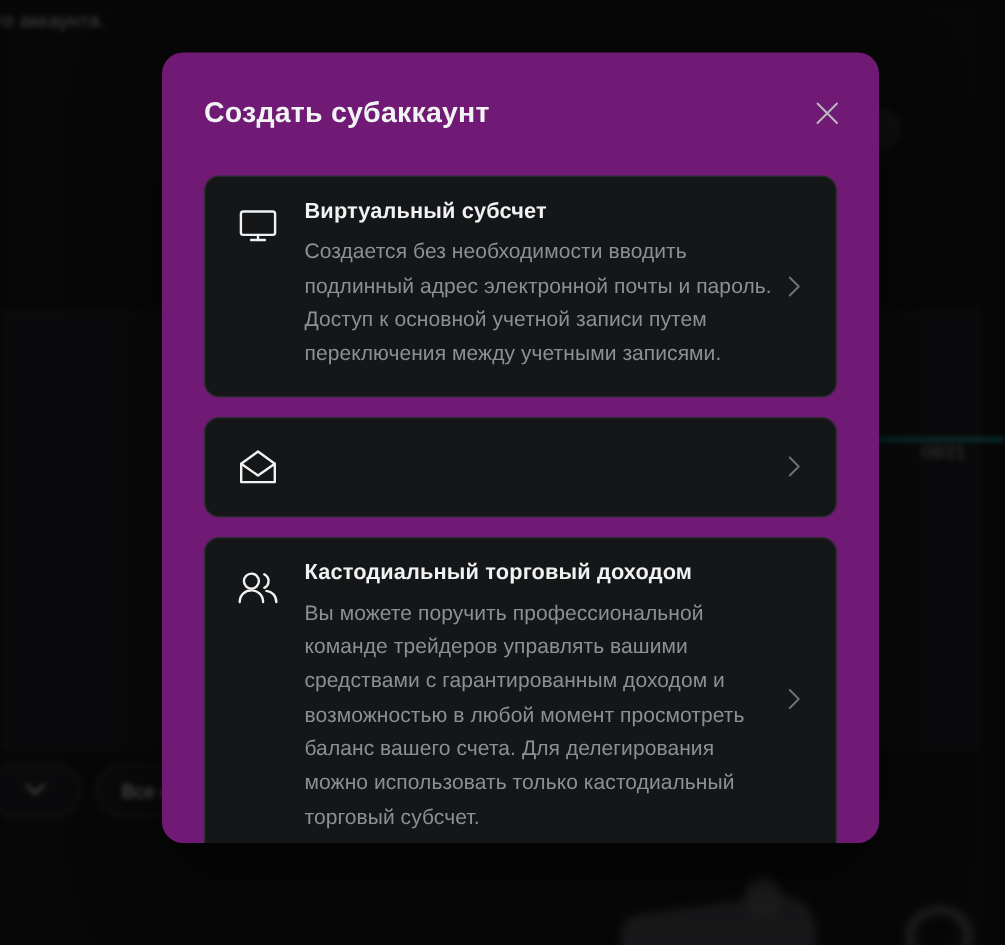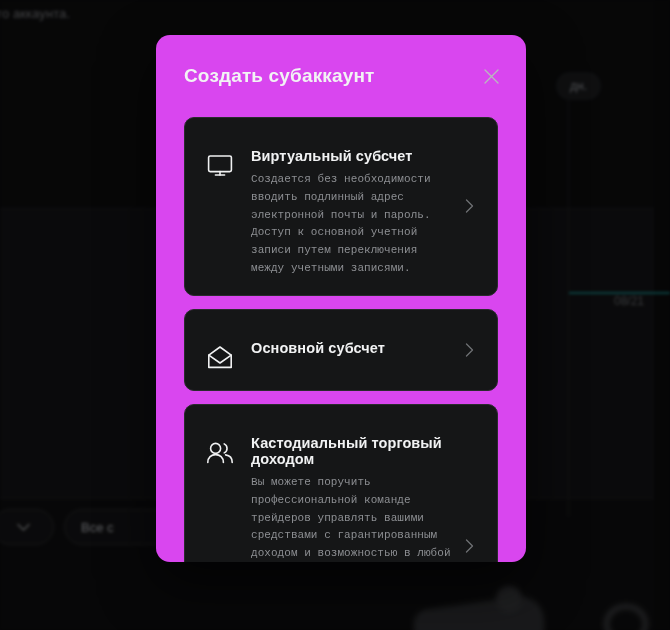--- a/index.html
+++ b/index.html
@@ -161,26 +161,25 @@
   
   #modal-scrim {
     position: absolute;
     inset: 0;
     background: rgba(0,0,0,.40);
   }
 
   #modal-dialog {
     position: absolute;
     left: 108px; top: 35px;
-    width: 370px; height: 527px;
-    background: #d946ef;
+    width: 478px; height: 527px;
+    background: #701a75;
     border-radius: 14px;
     box-shadow: 0 22px 54px rgba(0,0,0,.62);
     overflow: hidden;
-    margin-left: 48px;
   }
 
   .modal-header {
     position: relative;
     height: 82px;
     padding: 0 28px;
     display: flex;
     align-items: center;
   }
   .modal-title {
@@ -206,21 +205,21 @@
     display: flex;
     flex-direction: column;
     gap: 13px;
   }
 
   .option-card {
     position: relative;
     display: flex;
     align-items: flex-start;
     gap: 16px;
-    padding: 30px 42px 17px 20px;
+    padding: 15px 42px 17px 20px;
     background: #151617;
     border: 1px solid #2a2b2e;
     border-radius: 10px;
     cursor: pointer;
   }
 
   .option-icon {
     flex: 0 0 auto;
     width: 30px; height: 30px;
     margin-top: 3px;
@@ -233,25 +232,24 @@
   .option-text { flex: 1 1 auto; min-width: 0; }
 
   .option-title {
     font-size: 14.5px;
     font-weight: bold;
     color: #f1f2f3;
     margin-bottom: 7px;
     letter-spacing: .1px;
   }
   .option-desc {
-    font-size: 11px;
+    font-size: 14px;
     line-height: 1.62;
     color: #8d8f93;
     letter-spacing: .05px;
-    font-family: Liberation Mono, monospace;
   }
 
   .option-chevron {
     position: absolute;
     right: 18px;
     top: 50%;
     transform: translateY(-50%);
     width: 14px; height: 14px;
   }
   .option-chevron svg { stroke: #6e7074; }
@@ -329,21 +327,20 @@
     </div>
 
     <div class="option-card">
       <div class="option-icon">
         <svg width="26" height="24" viewBox="0 0 26 24" fill="none" stroke-width="1.6" stroke-linecap="round" stroke-linejoin="round">
           <path d="M1.8 9.2 L13 1 L24.2 9.2 V21.4 H1.8 Z"></path>
           <path d="M1.8 9.2 L13 17 L24.2 9.2"></path>
         </svg>
       </div>
       <div class="option-text">
-        <div class="option-title">Основной субсчет</div>
       </div>
       <span class="option-chevron">
         <svg width="9" height="14" viewBox="0 0 9 14" fill="none" stroke-width="1.3" stroke-linecap="round" stroke-linejoin="round">
             <path d="M1.5 1 L7.5 7 L1.5 13"></path>
           </svg>
       </span>
     </div>
 
     <div class="option-card">
       <div class="option-icon">

